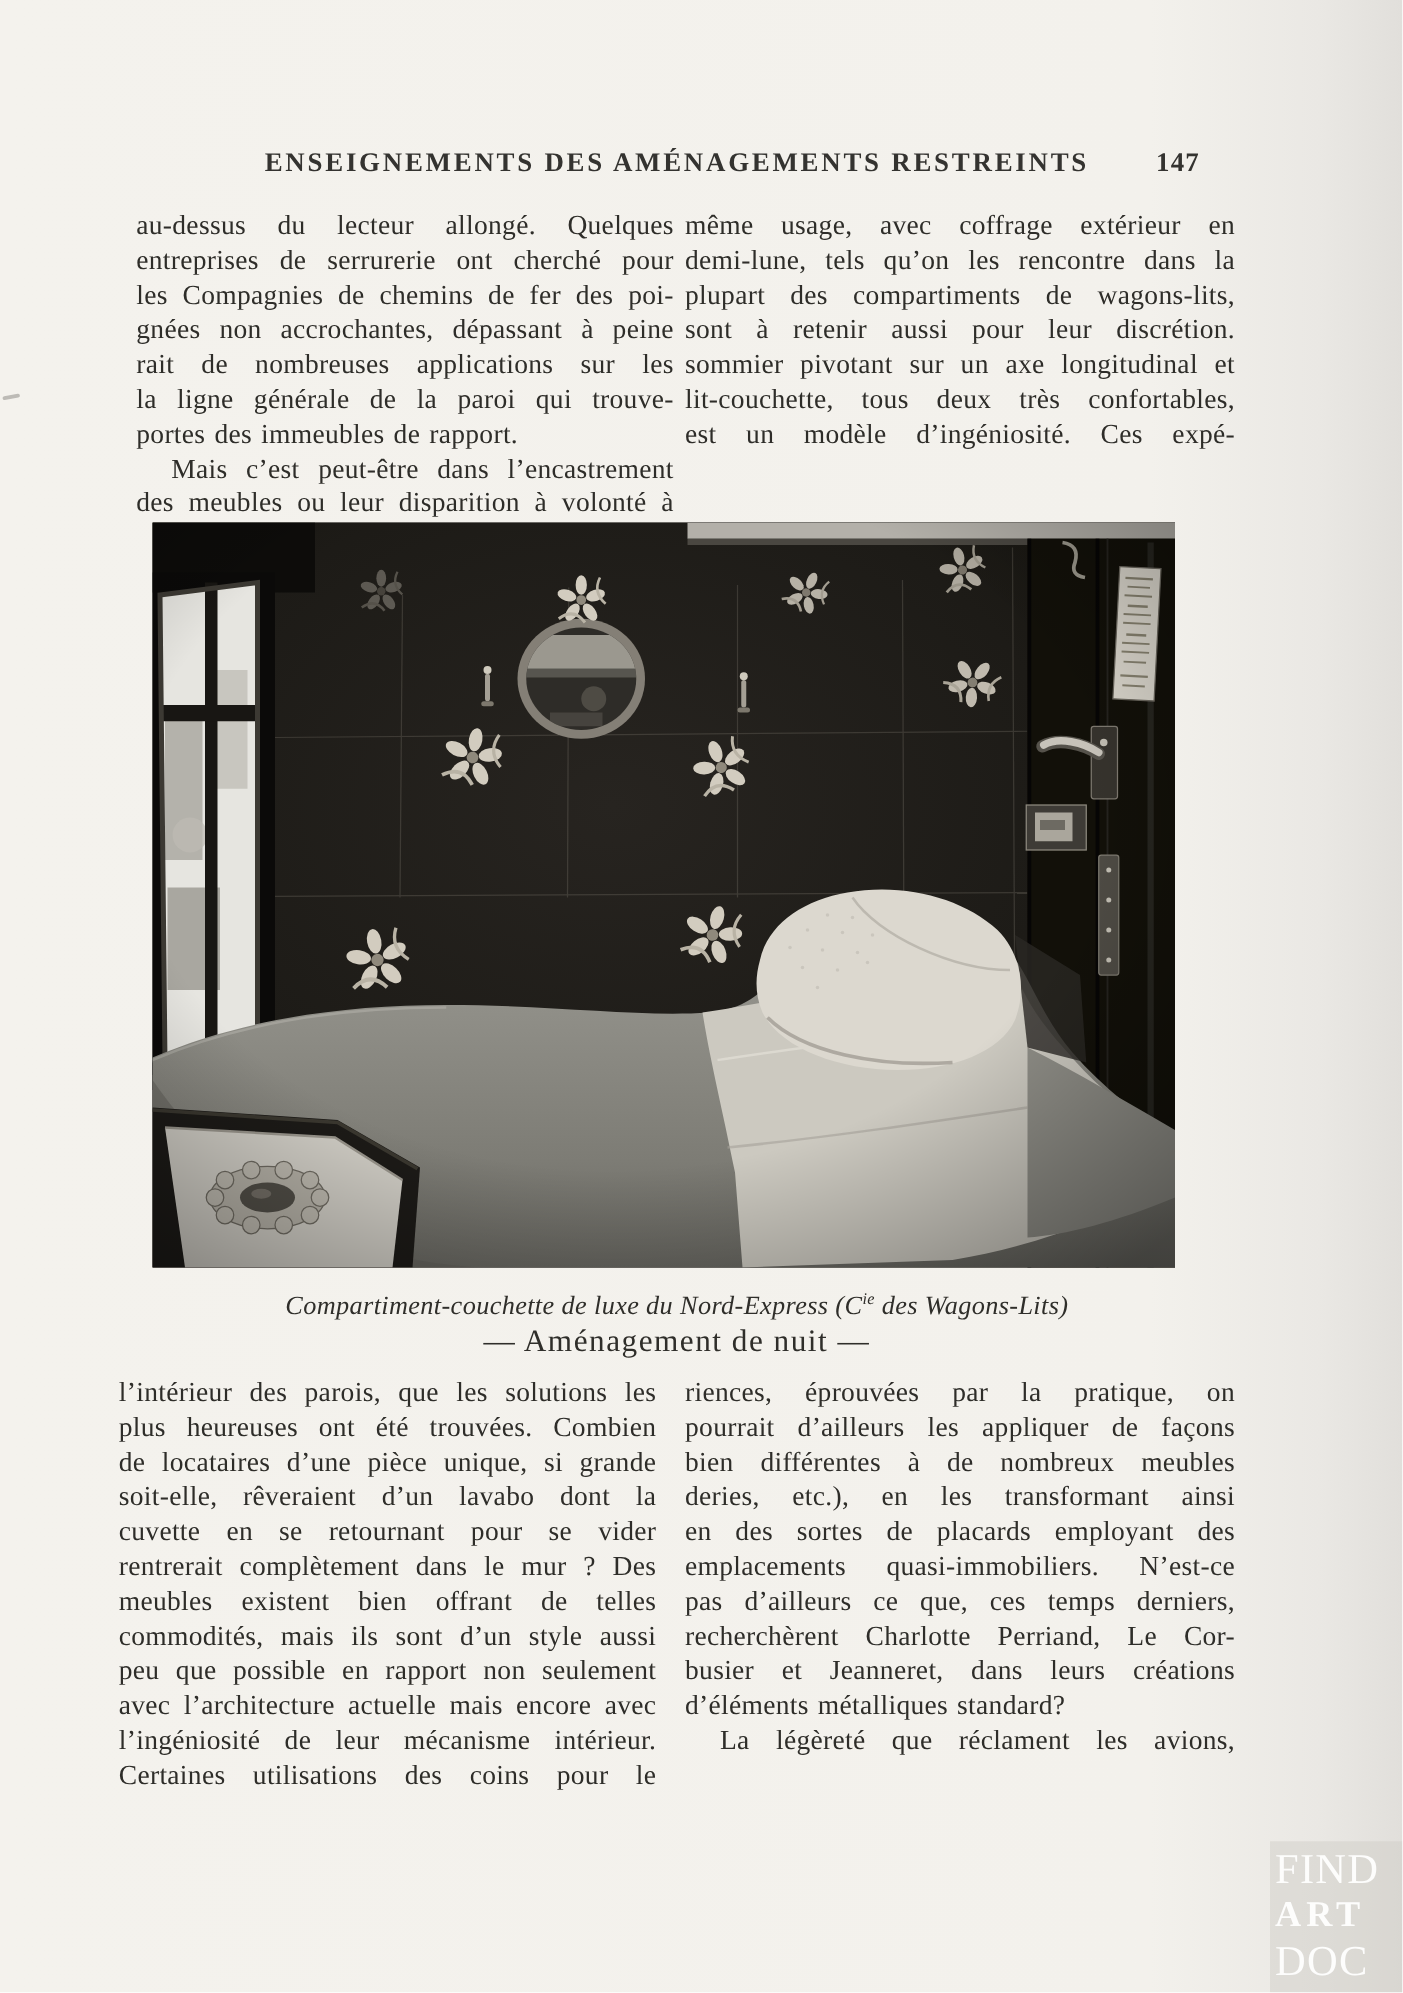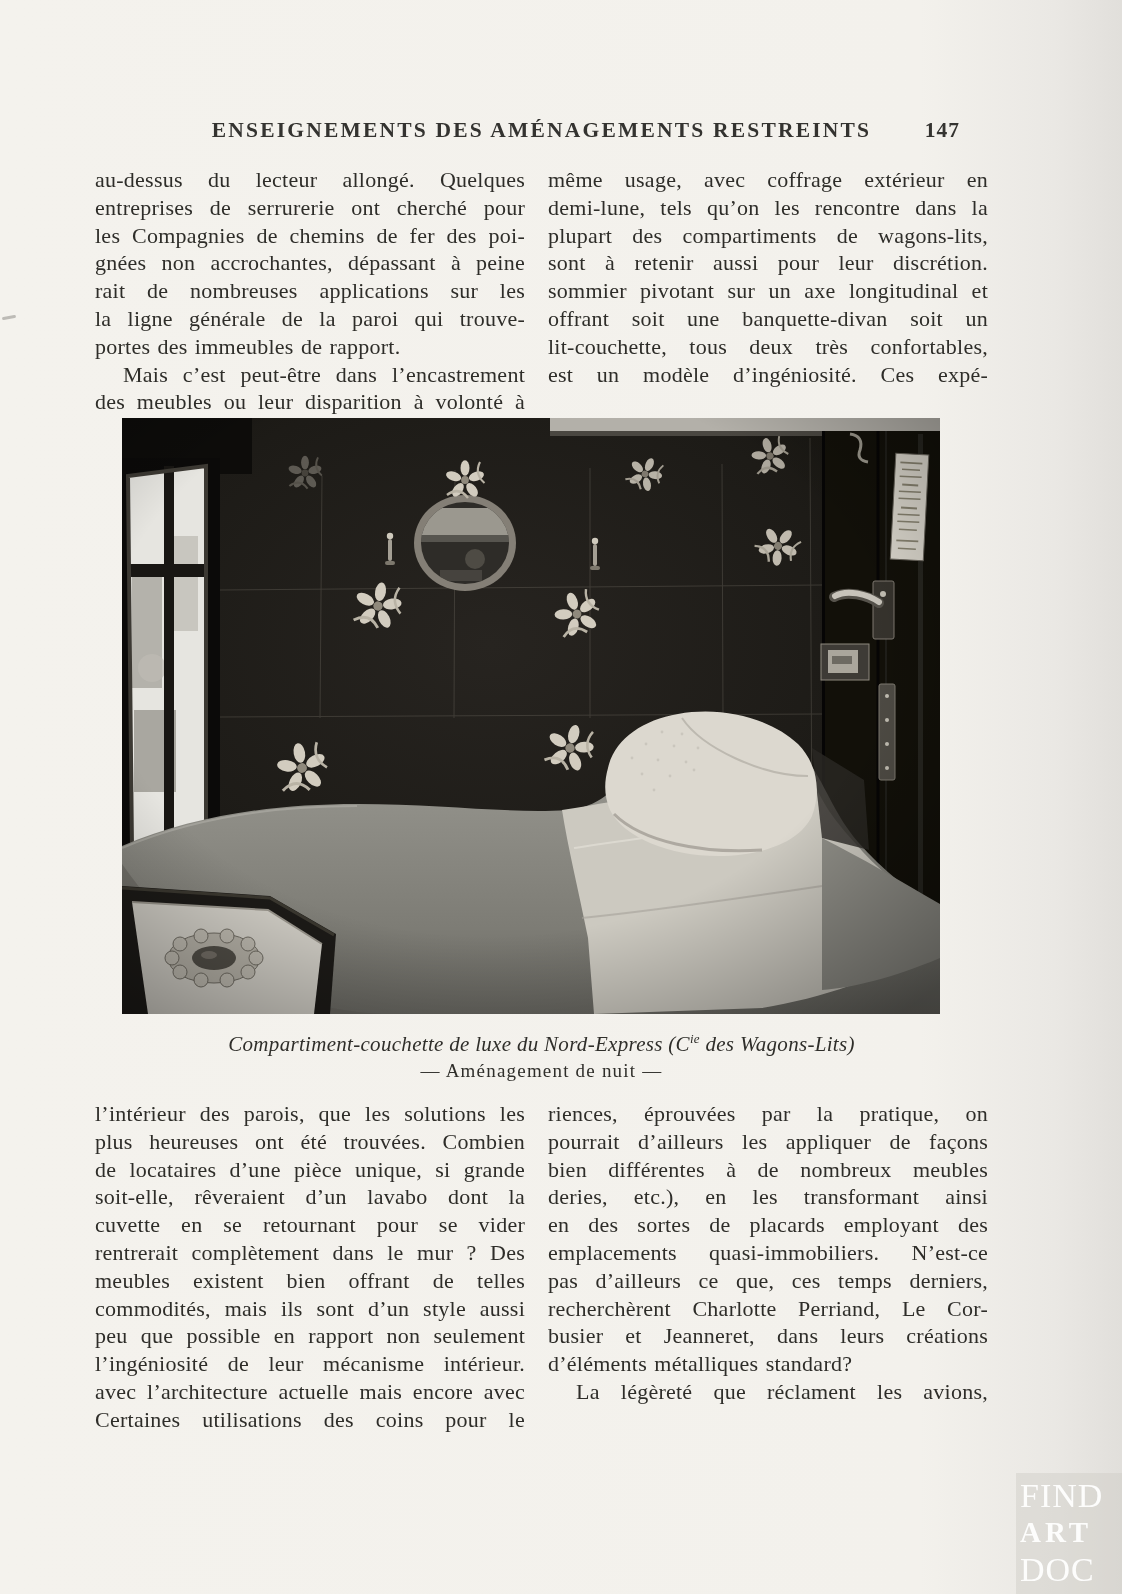--- a/index.html
+++ b/index.html
@@ -22,41 +22,41 @@
   .header .pagenum {
     position: absolute; right: 28px; top: 0;
     font-size: 21.5px; font-weight: 700; letter-spacing: 1px; color: #343330;
   }
   .col {
     position: absolute;
     font-size: 22px; line-height: 27.8px;
     letter-spacing: 0.25px; word-spacing: 1.5px;
     color: #2e2d29;
   }
-  .col-tl { top: 166px; left: 95px;  width: 430px; }
+  .col-tl { top: 166px; left: 109px;  width: 430px; }
   .col-tr { top: 166px; left: 548px; width: 440px; }
   .col-bl { top: 1100px; left: 95px;  width: 430px; font-family: Liberation Serif, serif; }
   .col-br { top: 1100px; left: 548px; width: 440px; }
   .tl { text-align: justify; text-align-last: justify; }
   .tl.natural { text-align-last: left; }
   .para.indent .tl:first-child { text-indent: 28px; }
 
   .photo-wrap {
     position: absolute; left: 122px; top: 418px; width: 818px; height: 596px;
     background: #15130f;
   }
   .photo-wrap svg { display:block; }
 
   .caption {
     position: absolute; top: 1031px; left: 95px; width: 893px;
     text-align: center; color: #2f2e2a;
   }
   .caption .line1 { font-style: italic; font-size: 21px; letter-spacing: 0.3px; }
   .caption .line1 sup { font-size: 13px; font-style: italic; }
-  .caption .line2 { font-size: 19px; margin-top: 3px; letter-spacing: 1.2px; }
+  .caption .line2 { font-size: 25px; margin-top: 3px; letter-spacing: 1.2px; }
 
   .smudge {
     position: absolute; left: 2px; top: 316px; width: 14px; height: 3px;
     background: #bdbbb6; transform: rotate(-10deg); border-radius: 2px;
   }
 
   .watermark {
     position: absolute; right: 0; bottom: 0; width: 106px; height: 121px;
     background: rgba(206,204,198,0.45);
     color: rgba(255,255,255,0.93);
@@ -91,21 +91,20 @@
         <div class="tl">des meubles ou leur disparition à volonté à</div>
       </div>
     </div>
   <div class="col col-tr">
       <div class="para">
         <div class="tl">même usage, avec coffrage extérieur en</div>
         <div class="tl">demi-lune, tels qu’on les rencontre dans la</div>
         <div class="tl">plupart des compartiments de wagons-lits,</div>
         <div class="tl">sont à retenir aussi pour leur discrétion.</div>
         <div class="tl">sommier pivotant sur un axe longitudinal et</div>
-        <div class="tl">offrant soit une banquette-divan soit un</div>
         <div class="tl">lit-couchette, tous deux très confortables,</div>
         <div class="tl">est un modèle d’ingéniosité. Ces expé-</div>
       </div>
     </div>
 
   <div class="photo-wrap" role="img" aria-label="Black-and-white photograph of a luxury sleeping compartment: dark marquetry-panelled walls with inlaid floral medallions, a round mirror flanked by sconce lamps, a daylight window at left, a made-up couchette bed with white pillow, and the compartment door with handle, lock and notice plaque at right; a white cloth and scalloped dish on a small table in the lower left corner.">
     <svg viewBox="0 0 818 596" width="818" height="596" preserveAspectRatio="none">
       <defs>
         <radialGradient id="wallGrad" cx="45%" cy="38%" r="80%">
           <stop offset="0%" stop-color="#272420"></stop>
@@ -310,22 +309,22 @@
       <div class="para">
         <div class="tl">l’intérieur des parois, que les solutions les</div>
         <div class="tl">plus heureuses ont été trouvées. Combien</div>
         <div class="tl">de locataires d’une pièce unique, si grande</div>
         <div class="tl">soit-elle, rêveraient d’un lavabo dont la</div>
         <div class="tl">cuvette en se retournant pour se vider</div>
         <div class="tl">rentrerait complètement dans le mur ? Des</div>
         <div class="tl">meubles existent bien offrant de telles</div>
         <div class="tl">commodités, mais ils sont d’un style aussi</div>
         <div class="tl">peu que possible en rapport non seulement</div>
+        <div class="tl">avec l’architecture actuelle mais encore avec</div>
         <div class="tl">l’ingéniosité de leur mécanisme intérieur.</div>
-        <div class="tl">avec l’architecture actuelle mais encore avec</div>
         <div class="tl">Certaines utilisations des coins pour le</div>
       </div>
     </div>
   <div class="col col-br">
       <div class="para">
         <div class="tl">riences, éprouvées par la pratique, on</div>
         <div class="tl">pourrait d’ailleurs les appliquer de façons</div>
         <div class="tl">bien différentes à de nombreux meubles</div>
         <div class="tl">deries, etc.), en les transformant ainsi</div>
         <div class="tl">en des sortes de placards employant des</div>

